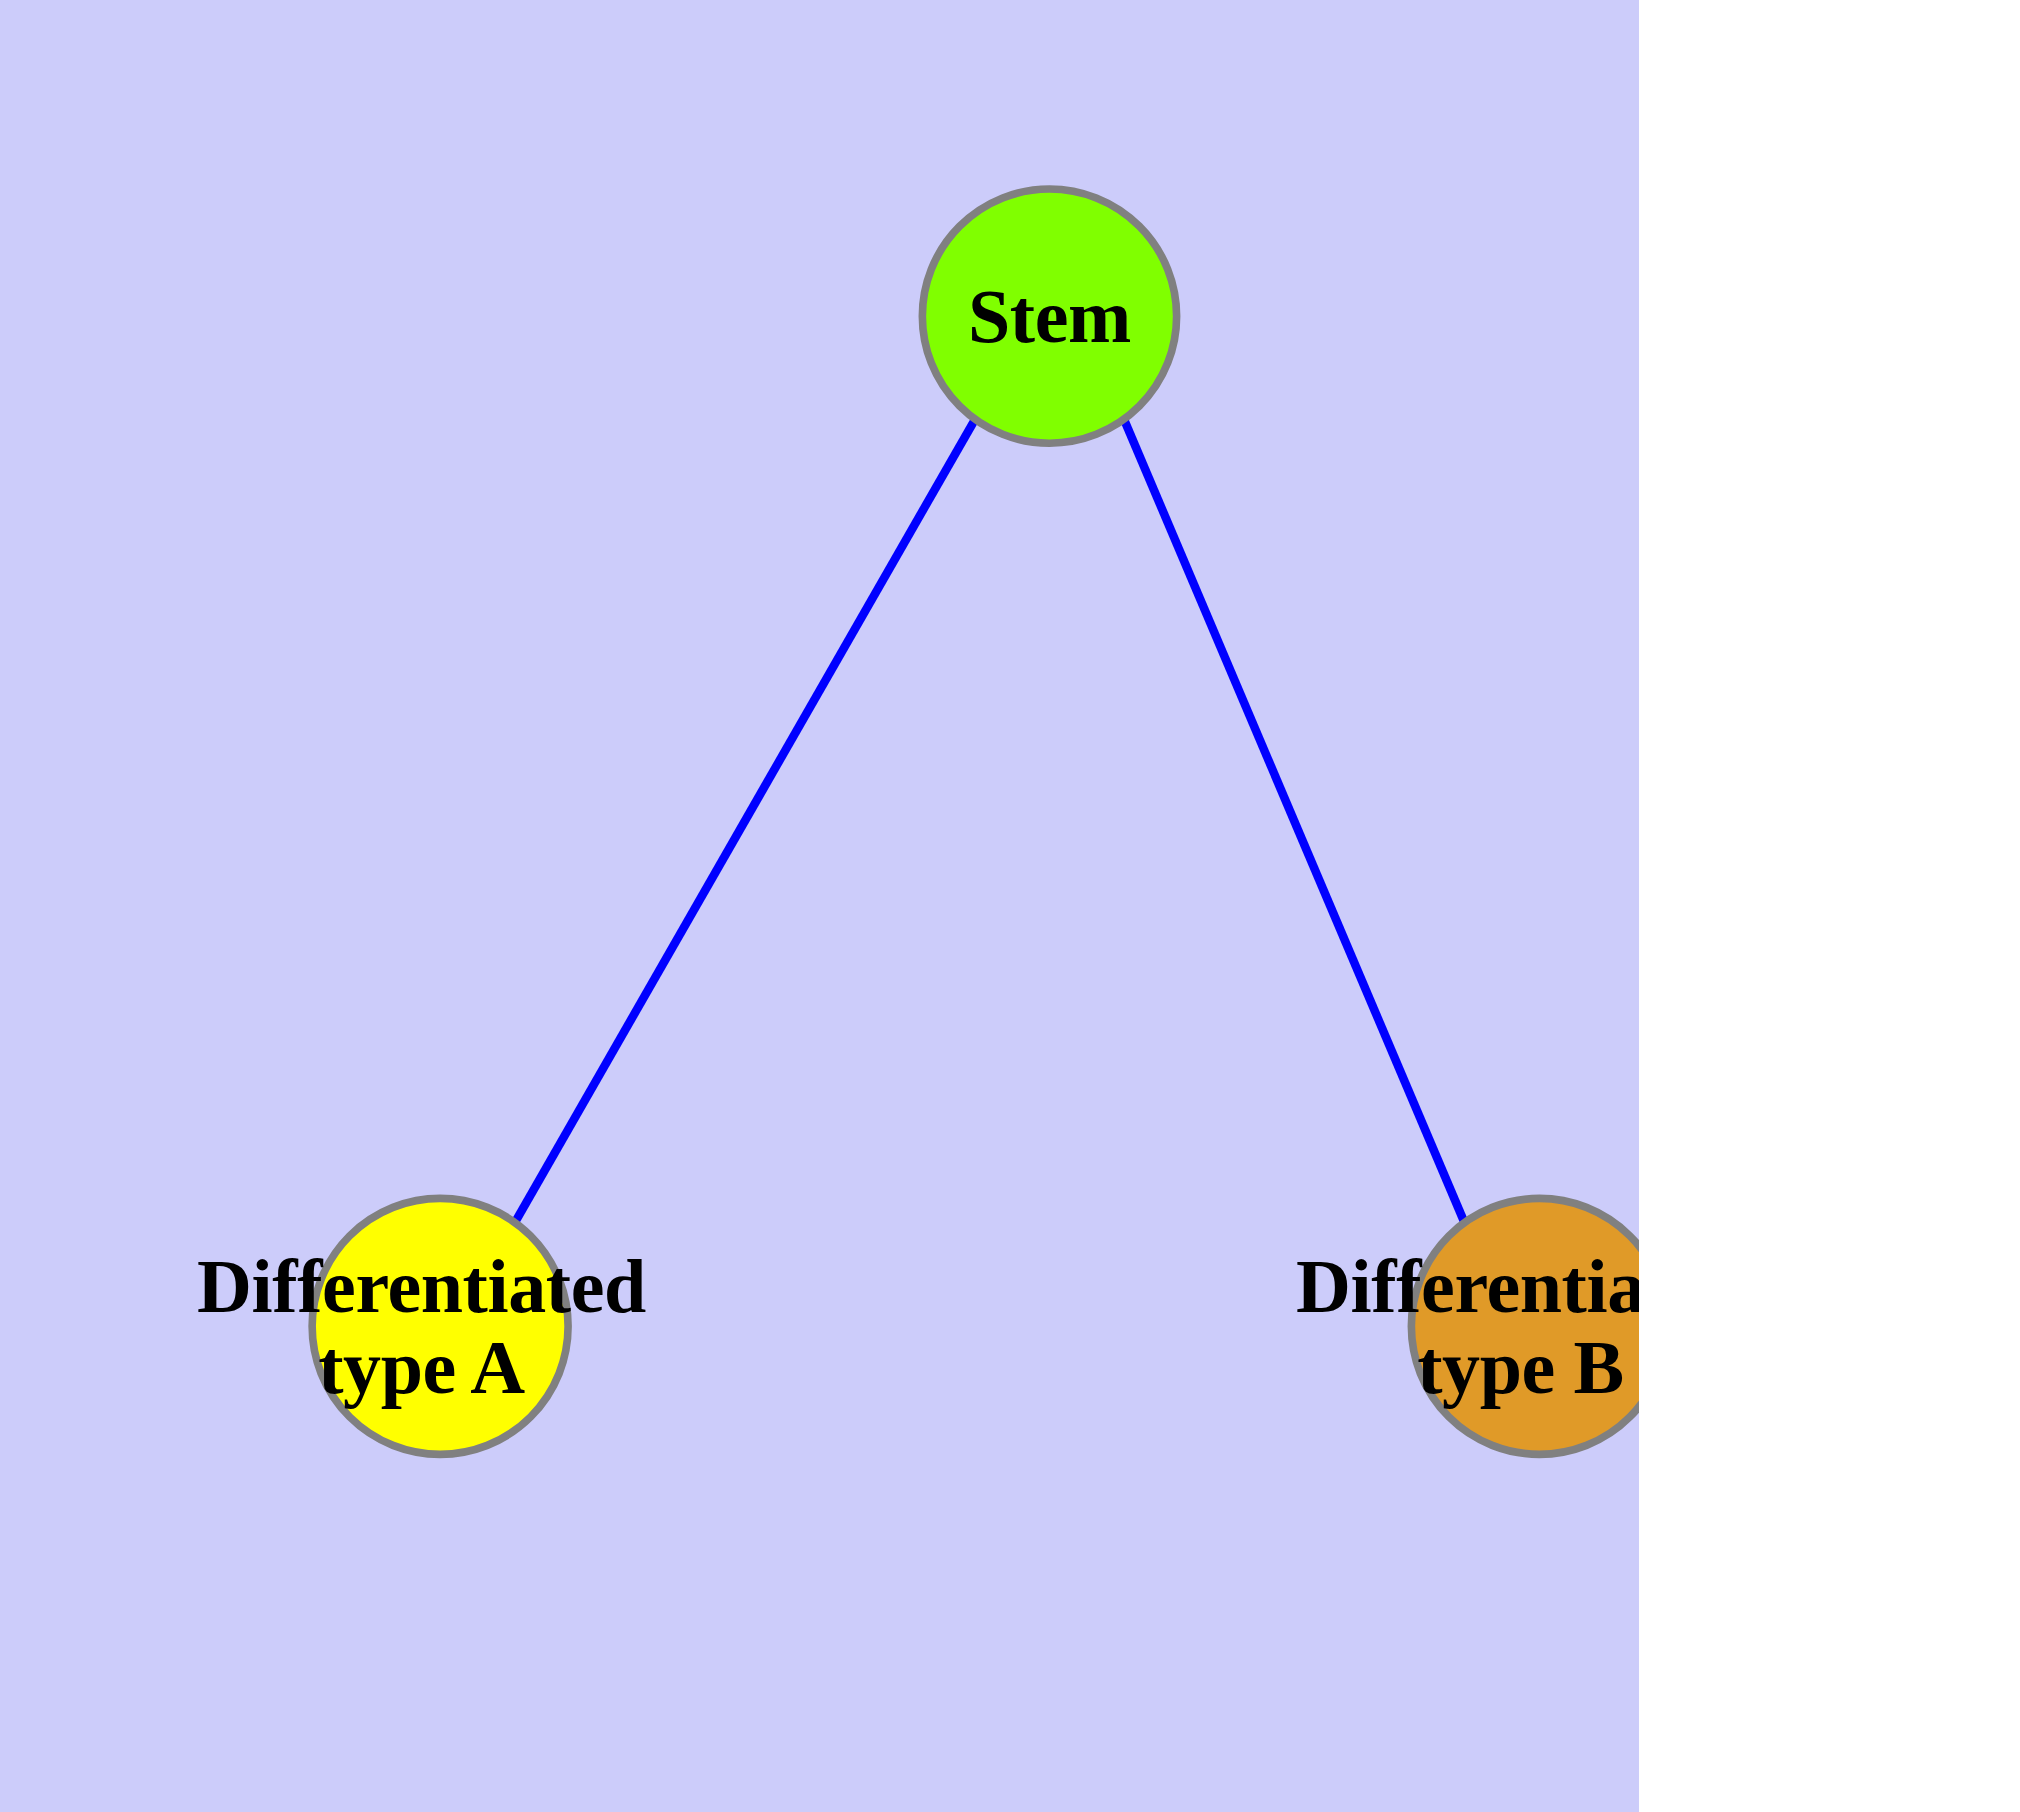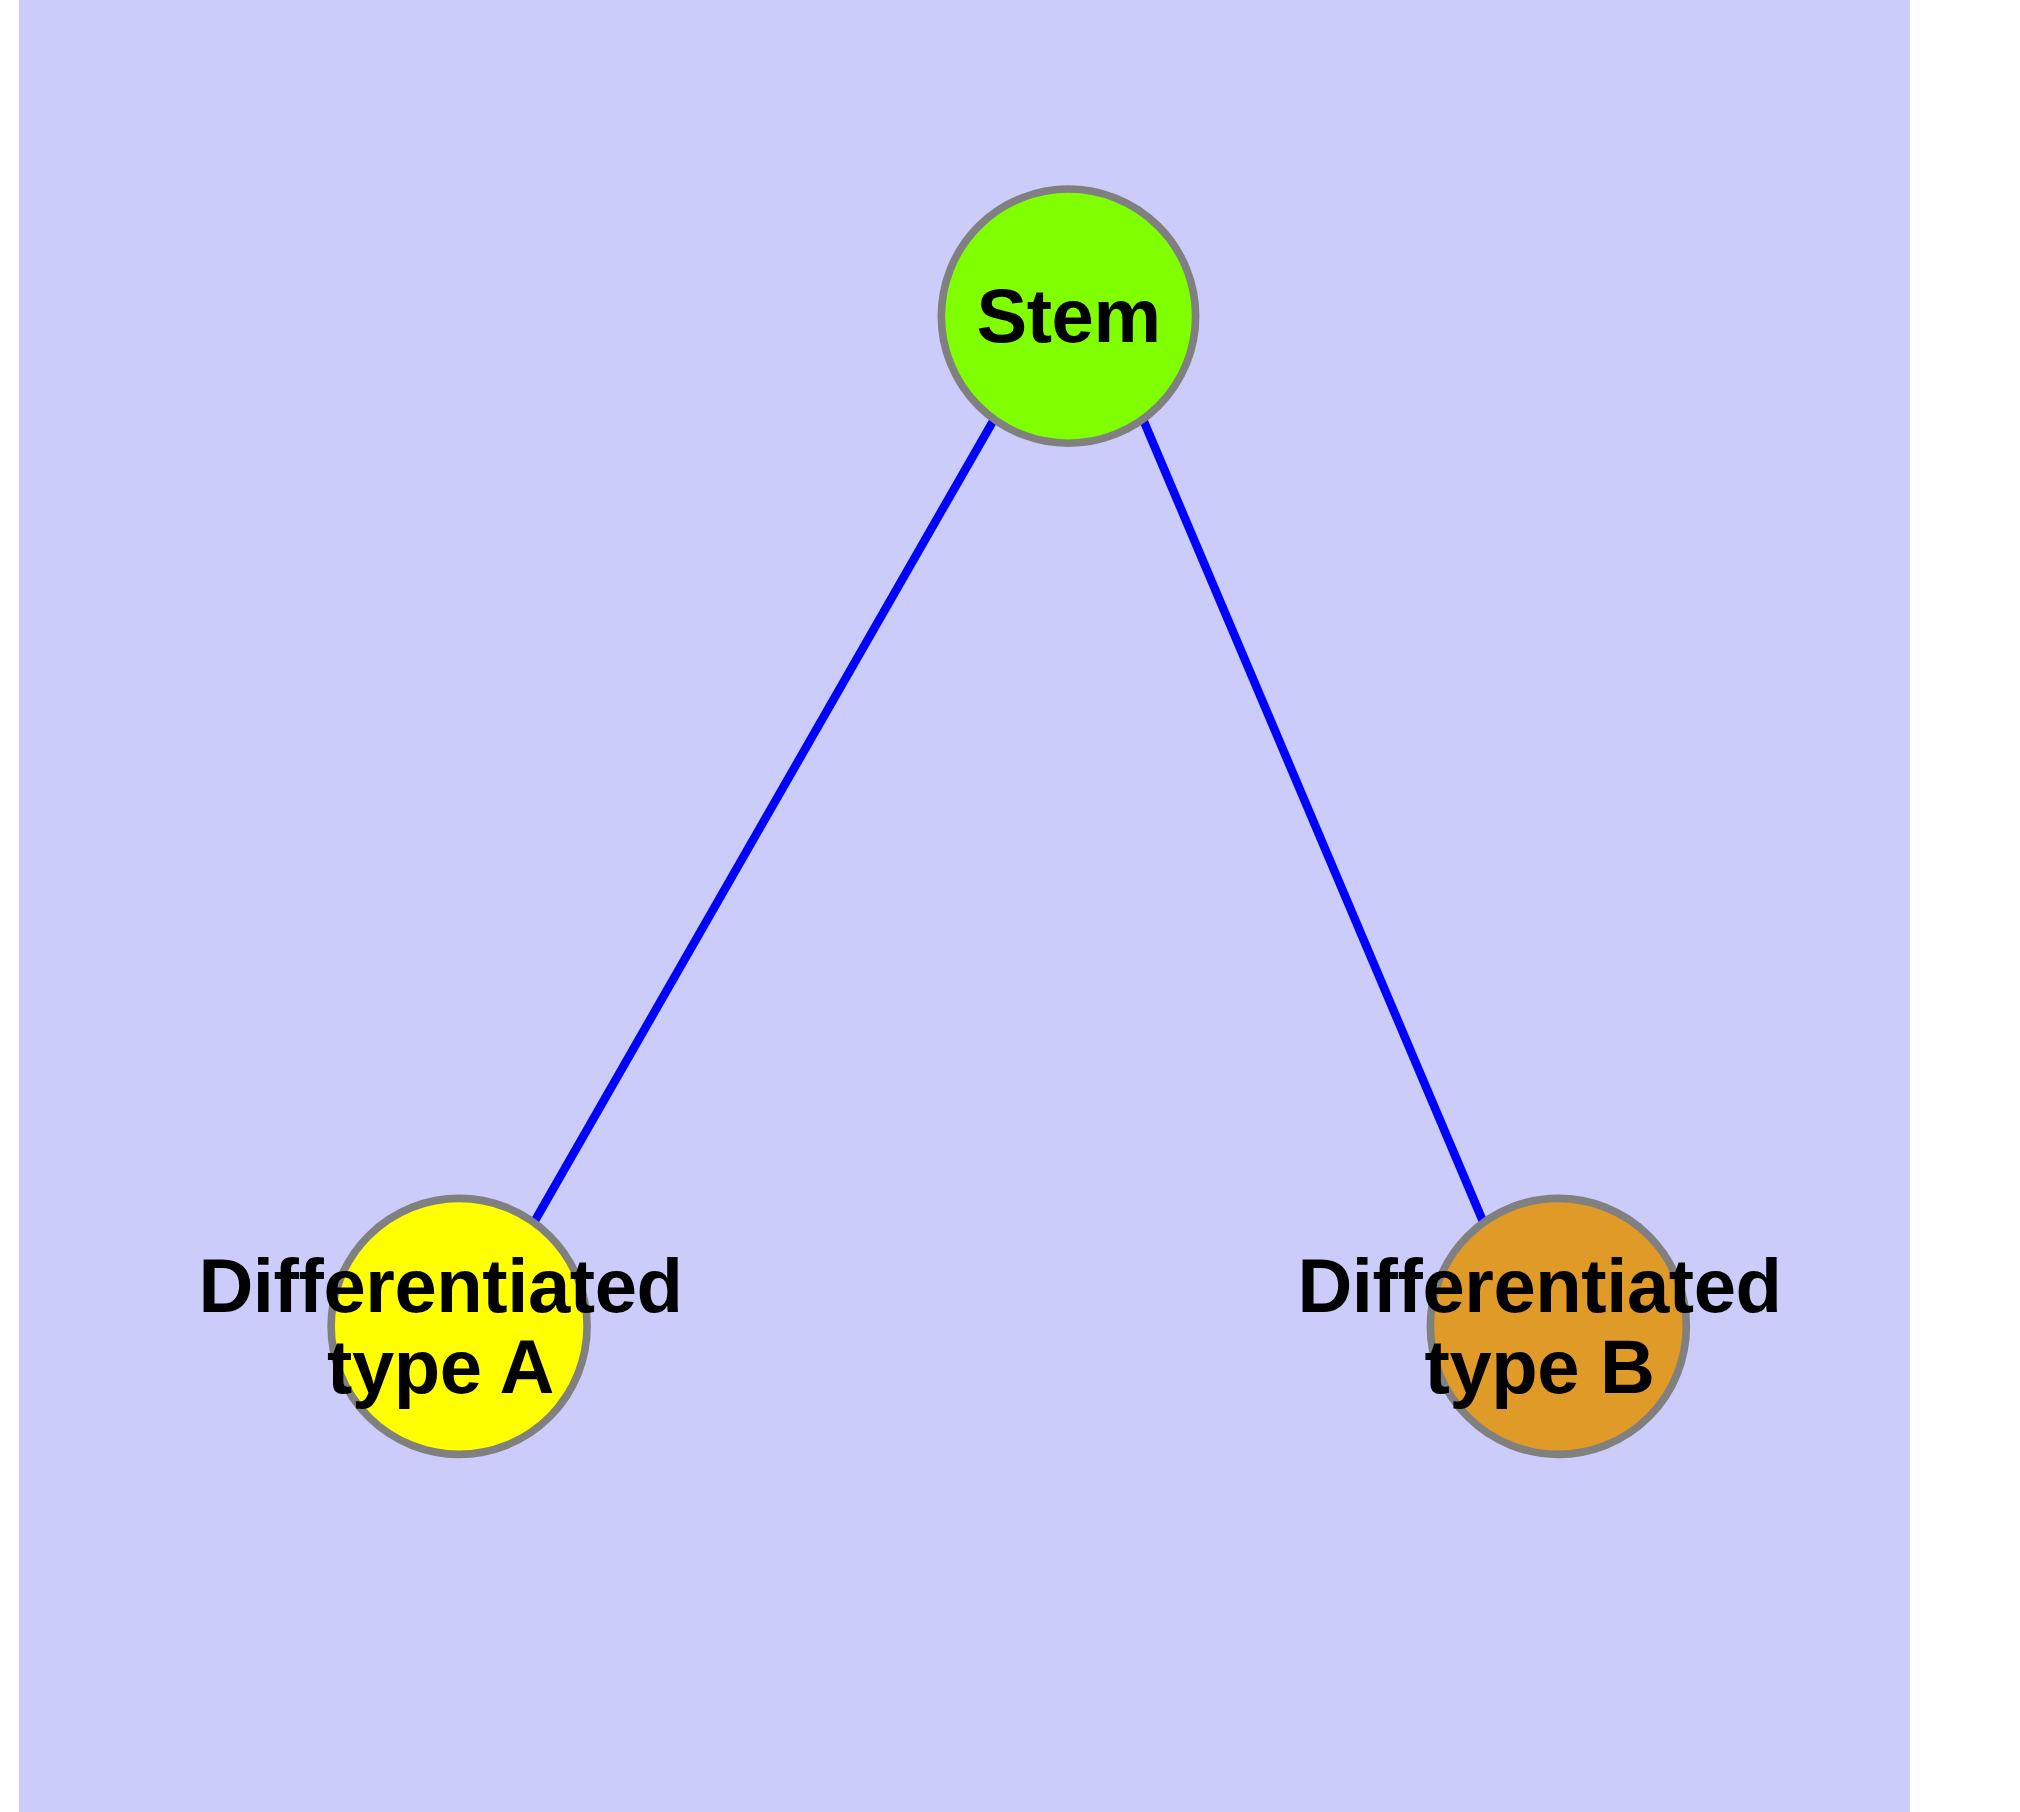--- a/index.html
+++ b/index.html
@@ -2,25 +2,24 @@
 <html style="font-size:13.6px"><head>
 <meta charset="utf-8">
 <style>
   html, body {
     margin: 0;
     padding: 0;
     background: #ffffff;
   }
   #canvas {
     position: relative;
-    width: 1891px;
+    width: 1639px;
     height: 1812px;
     overflow: hidden;
-    font-family: Liberation Sans, sans-serif;
-    margin-left: 19px;
+    font-family: Liberation Serif, serif;
   }
   #bg-rect {
     position: absolute;
     left: 0;
     top: 0;
     width: 2021px;
     height: 1812px;
     background: #ccccfa;
   }
   #graph-svg {

